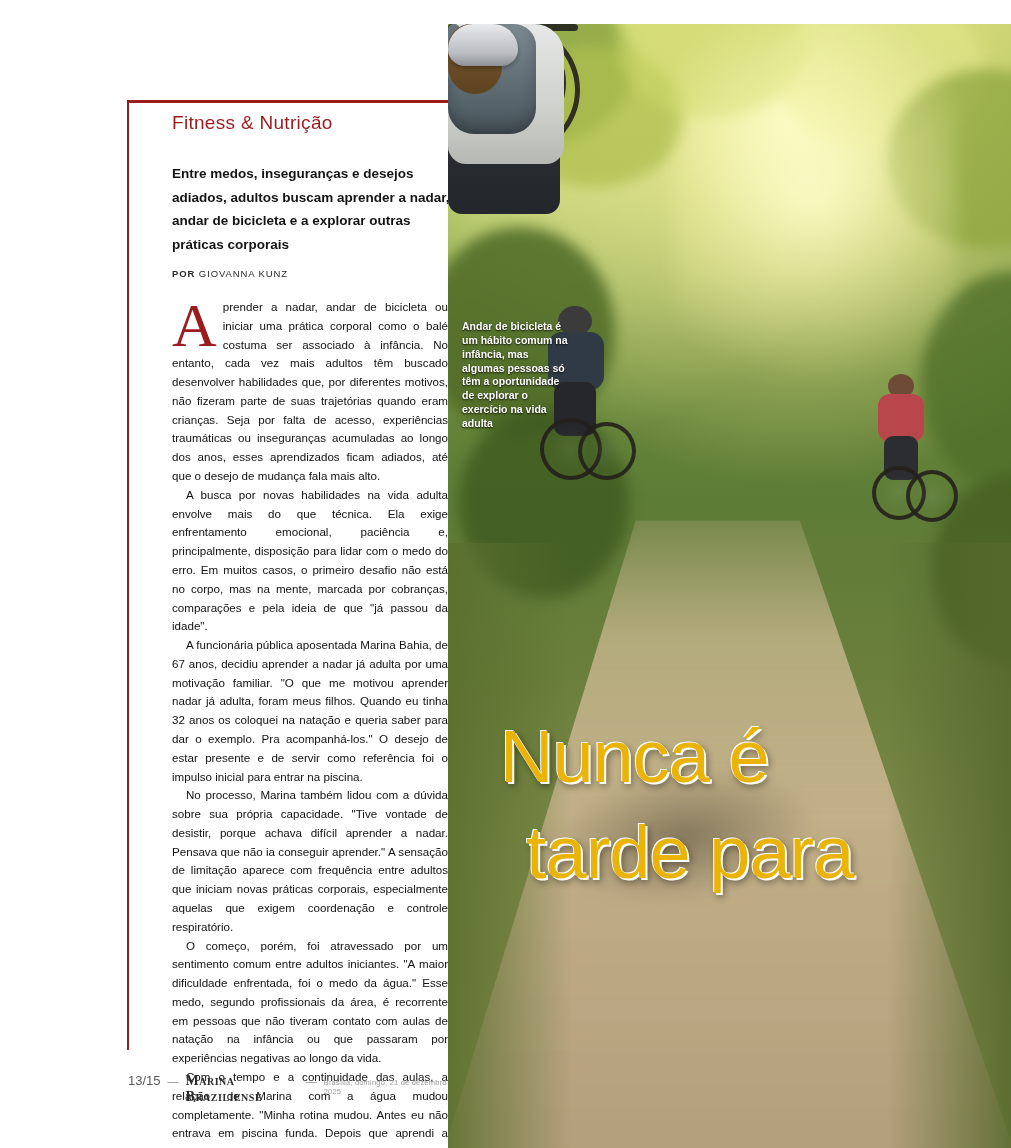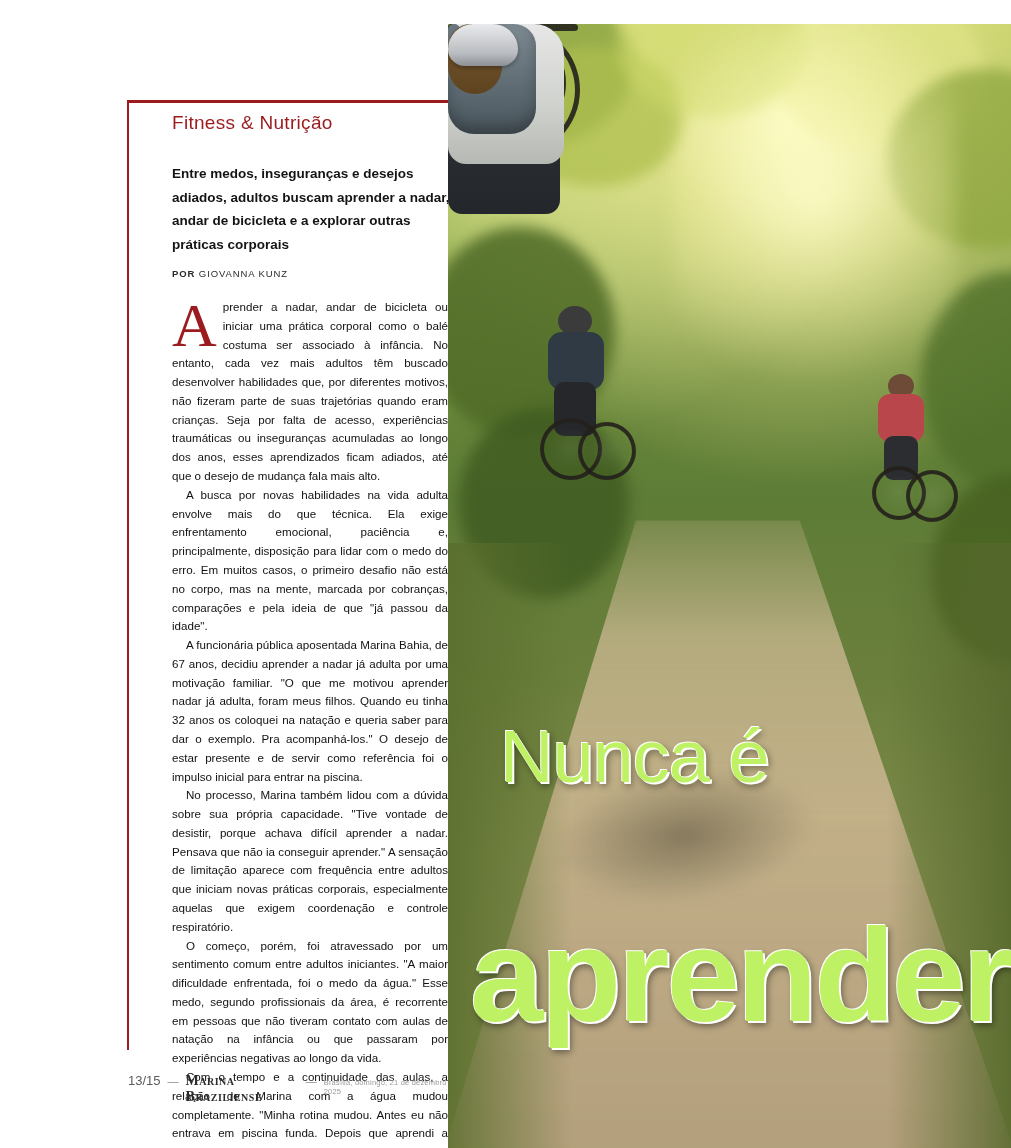--- a/index.html
+++ b/index.html
@@ -177,21 +177,21 @@
   }
 
   
   .headline{
     position:absolute;left:0;top:690px;width:563px;height:400px;
     pointer-events:none;
   }
   .hl{
     position:absolute;
     font-family:"Liberation Sans", sans-serif;
-    color:#bef264;
+    color:#eab308;
     font-weight:400;
     letter-spacing:-1px;
     text-shadow:
       2px 2px 0 #ffffff,
       -1px -1px 0 #ffffff,
       3px 4px 7px rgba(0,0,0,.45);
   }
   .hl1{left:52px;top:0px;font-size:74px;}
   .hl2{left:78px;top:96px;font-size:74px;}
   .hl3{left:22px;top:186px;font-size:132px;font-weight:bold;letter-spacing:-3px;}
@@ -280,20 +280,21 @@
       <div class="shoe" style="left:55.3%;top:57.2%;"></div>
 
       <div class="torso"></div>
       <div class="backpack"></div>
       <div class="bp-strap" style="left:46.8%;top:25%;"></div>
       <div class="bp-strap" style="left:57.6%;top:25%;"></div>
       <div class="hair"></div>
       <div class="helmet"></div>
     </div>
 
+    <div class="caption">Andar de bicicleta é um hábito comum na infância, mas algumas pessoas só têm a oportunidade de explorar o exercício na vida adulta</div>
 
     <div class="headline">
       <div class="hl hl1">Nunca é</div>
-      <div class="hl hl3">aprender</div>
+      <div class="hl hl2">tarde para</div>
     </div>
   </div>
 
 </div>
 
 </body></html>

